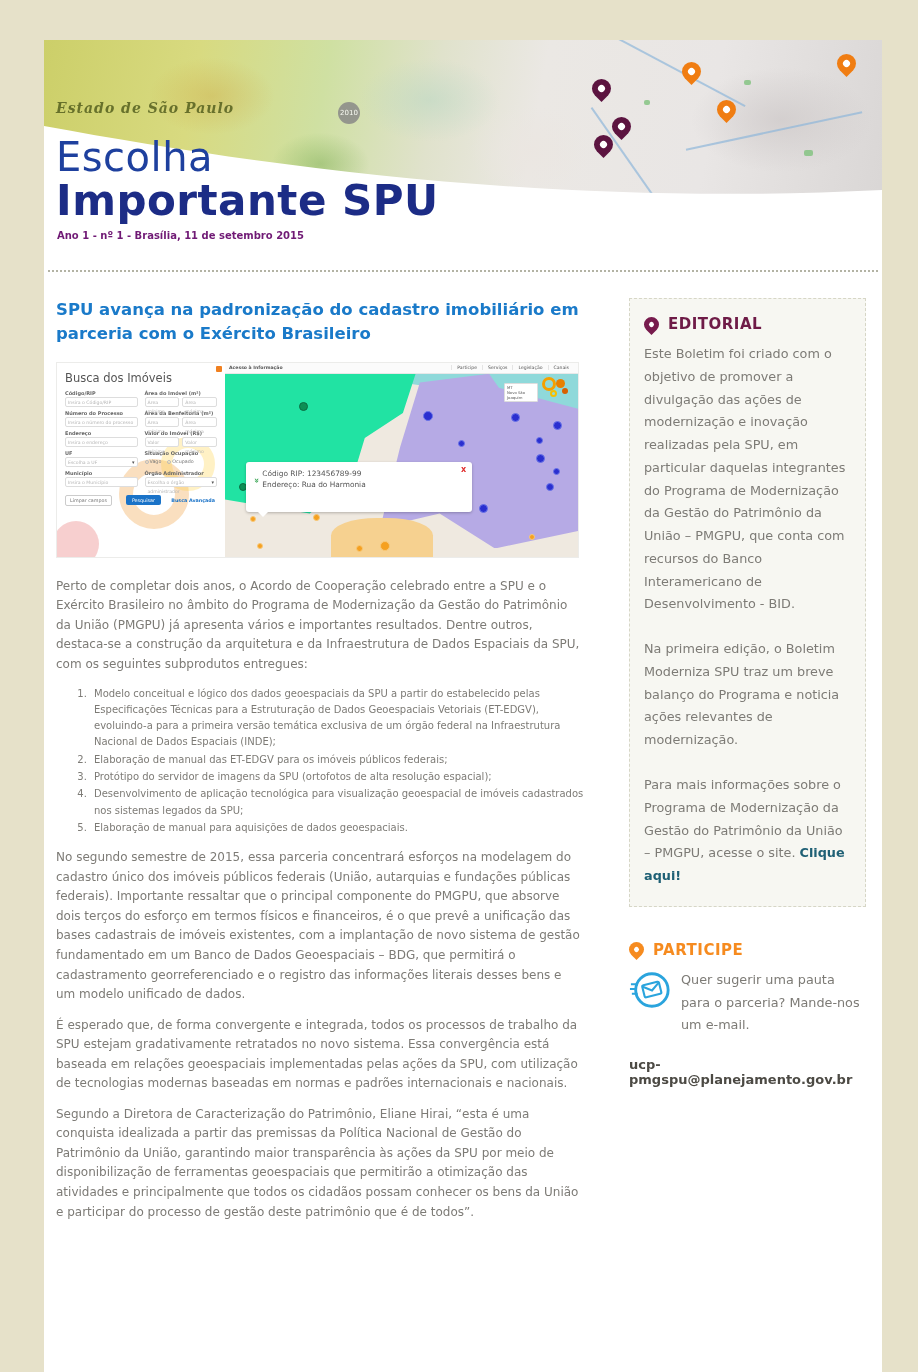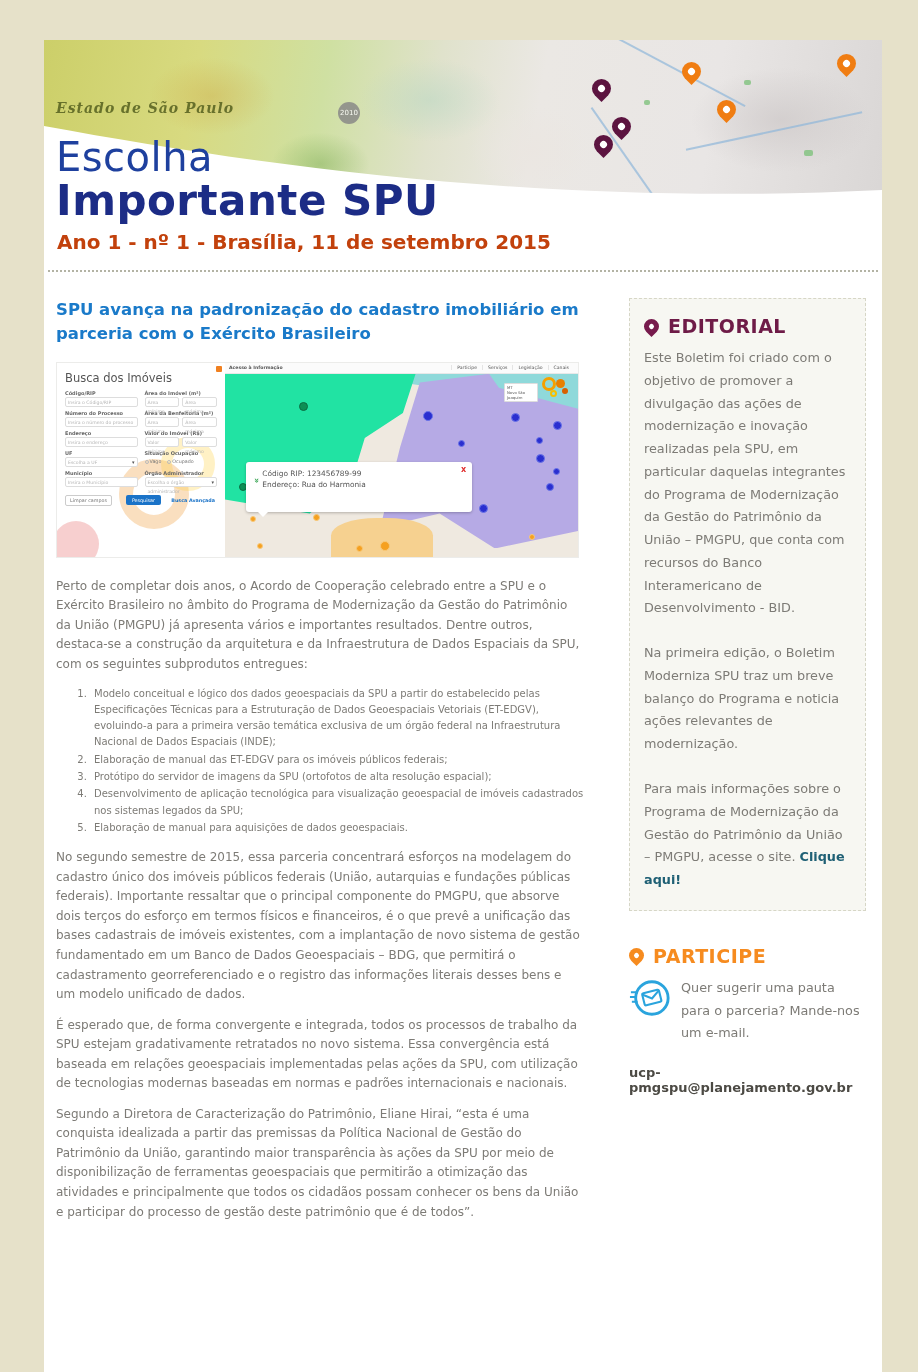--- a/index.html
+++ b/index.html
@@ -26,21 +26,21 @@
   .map-green-dot { position: absolute; background: #7fc27d; border-radius: 2px; opacity: .8; }
   .pin { position: absolute; border-radius: 50% 50% 50% 0; transform: rotate(-45deg); }
   .pin::after { content: ''; position: absolute; background: #fff; border-radius: 50%; }
   .pin.big { width: 19px; height: 19px; }
   .pin.big::after { width: 7px; height: 7px; left: 6px; top: 6px; }
   .pin.maroon { background: #5c1440; }
   .pin.orange { background: #f07d12; }
   .swoosh { position: absolute; left: 0; top: 0; width: 838px; height: 230px; }
   .title1 { position: absolute; left: 12px; top: 94px; font-size: 40px; color: #1e409e; letter-spacing: .5px; }
   .title2 { position: absolute; left: 12px; top: 136px; font-size: 42px; font-weight: bold; color: #1c2c86; letter-spacing: .5px; }
-  .issue-line { position: absolute; left: 13px; top: 190px; font-size: 20px; font-weight: bold; color: #c2410c; }
+  .issue-line { position: absolute; left: 13px; top: 190px; font-size: 10px; font-weight: bold; color: #701a75; }
   .rule-top { border-top: 2px dotted #b3b3a4; margin: 0 4px; }
 
   
   .content { display: flex; padding: 26px 12px 0 12px; }
   .article-col { width: 528px; }
   .side-col { width: 237px; margin-left: 45px; }
 
   .article-title { color: #1a7ac9; font-size: 16.5px; font-weight: bold; line-height: 1.45; }
 
   
@@ -95,21 +95,21 @@
   .body-text ol { margin: 2px 0 12px 34px; }
   .body-text ol li { font-size: 10px; color: #7d7b76; line-height: 1.63; padding-left: 4px; margin-bottom: 1px; }
 
   
   .editorial-box { background: #f7f7f2; border: 1px dashed #d6d6c6; padding: 16px 14px 18px 14px; }
   .side-heading { display: flex; align-items: center; margin-bottom: 10px; }
   .side-heading .hpin { position: relative; width: 15px; height: 15px; border-radius: 50% 50% 50% 0; transform: rotate(-45deg); margin-right: 9px; flex: none; }
   .side-heading .hpin::after { content: ''; position: absolute; width: 5px; height: 5px; background: #fff; border-radius: 50%; left: 5px; top: 5px; }
   .hpin.maroon { background: #771b4d; }
   .hpin.orange { background: #f68b1f; }
-  .side-heading .htxt { font-size: 19px; font-weight: bold; letter-spacing: .5px; }
+  .side-heading .htxt { font-size: 15px; font-weight: bold; letter-spacing: .5px; }
   .htxt.maroon { color: #6e1b47; }
   .htxt.orange { color: #f68b1f; }
   .editorial-box p { font-size: 12.8px; color: #7d7b76; line-height: 1.78; margin-bottom: 22px; }
   .editorial-box p:last-child { margin-bottom: 0; }
   .clique { color: #1f6075; font-weight: bold; }
   .participe { margin-top: 34px; }
   .participe-row { display: flex; margin-top: 2px; }
   .mail-icon { width: 42px; height: 42px; flex: none; margin-right: 10px; }
   .participe-text { font-size: 12.8px; color: #7d7b76; line-height: 1.78; }
   .email { margin-top: 20px; font-size: 13px; font-weight: bold; color: #4c4a44; }

